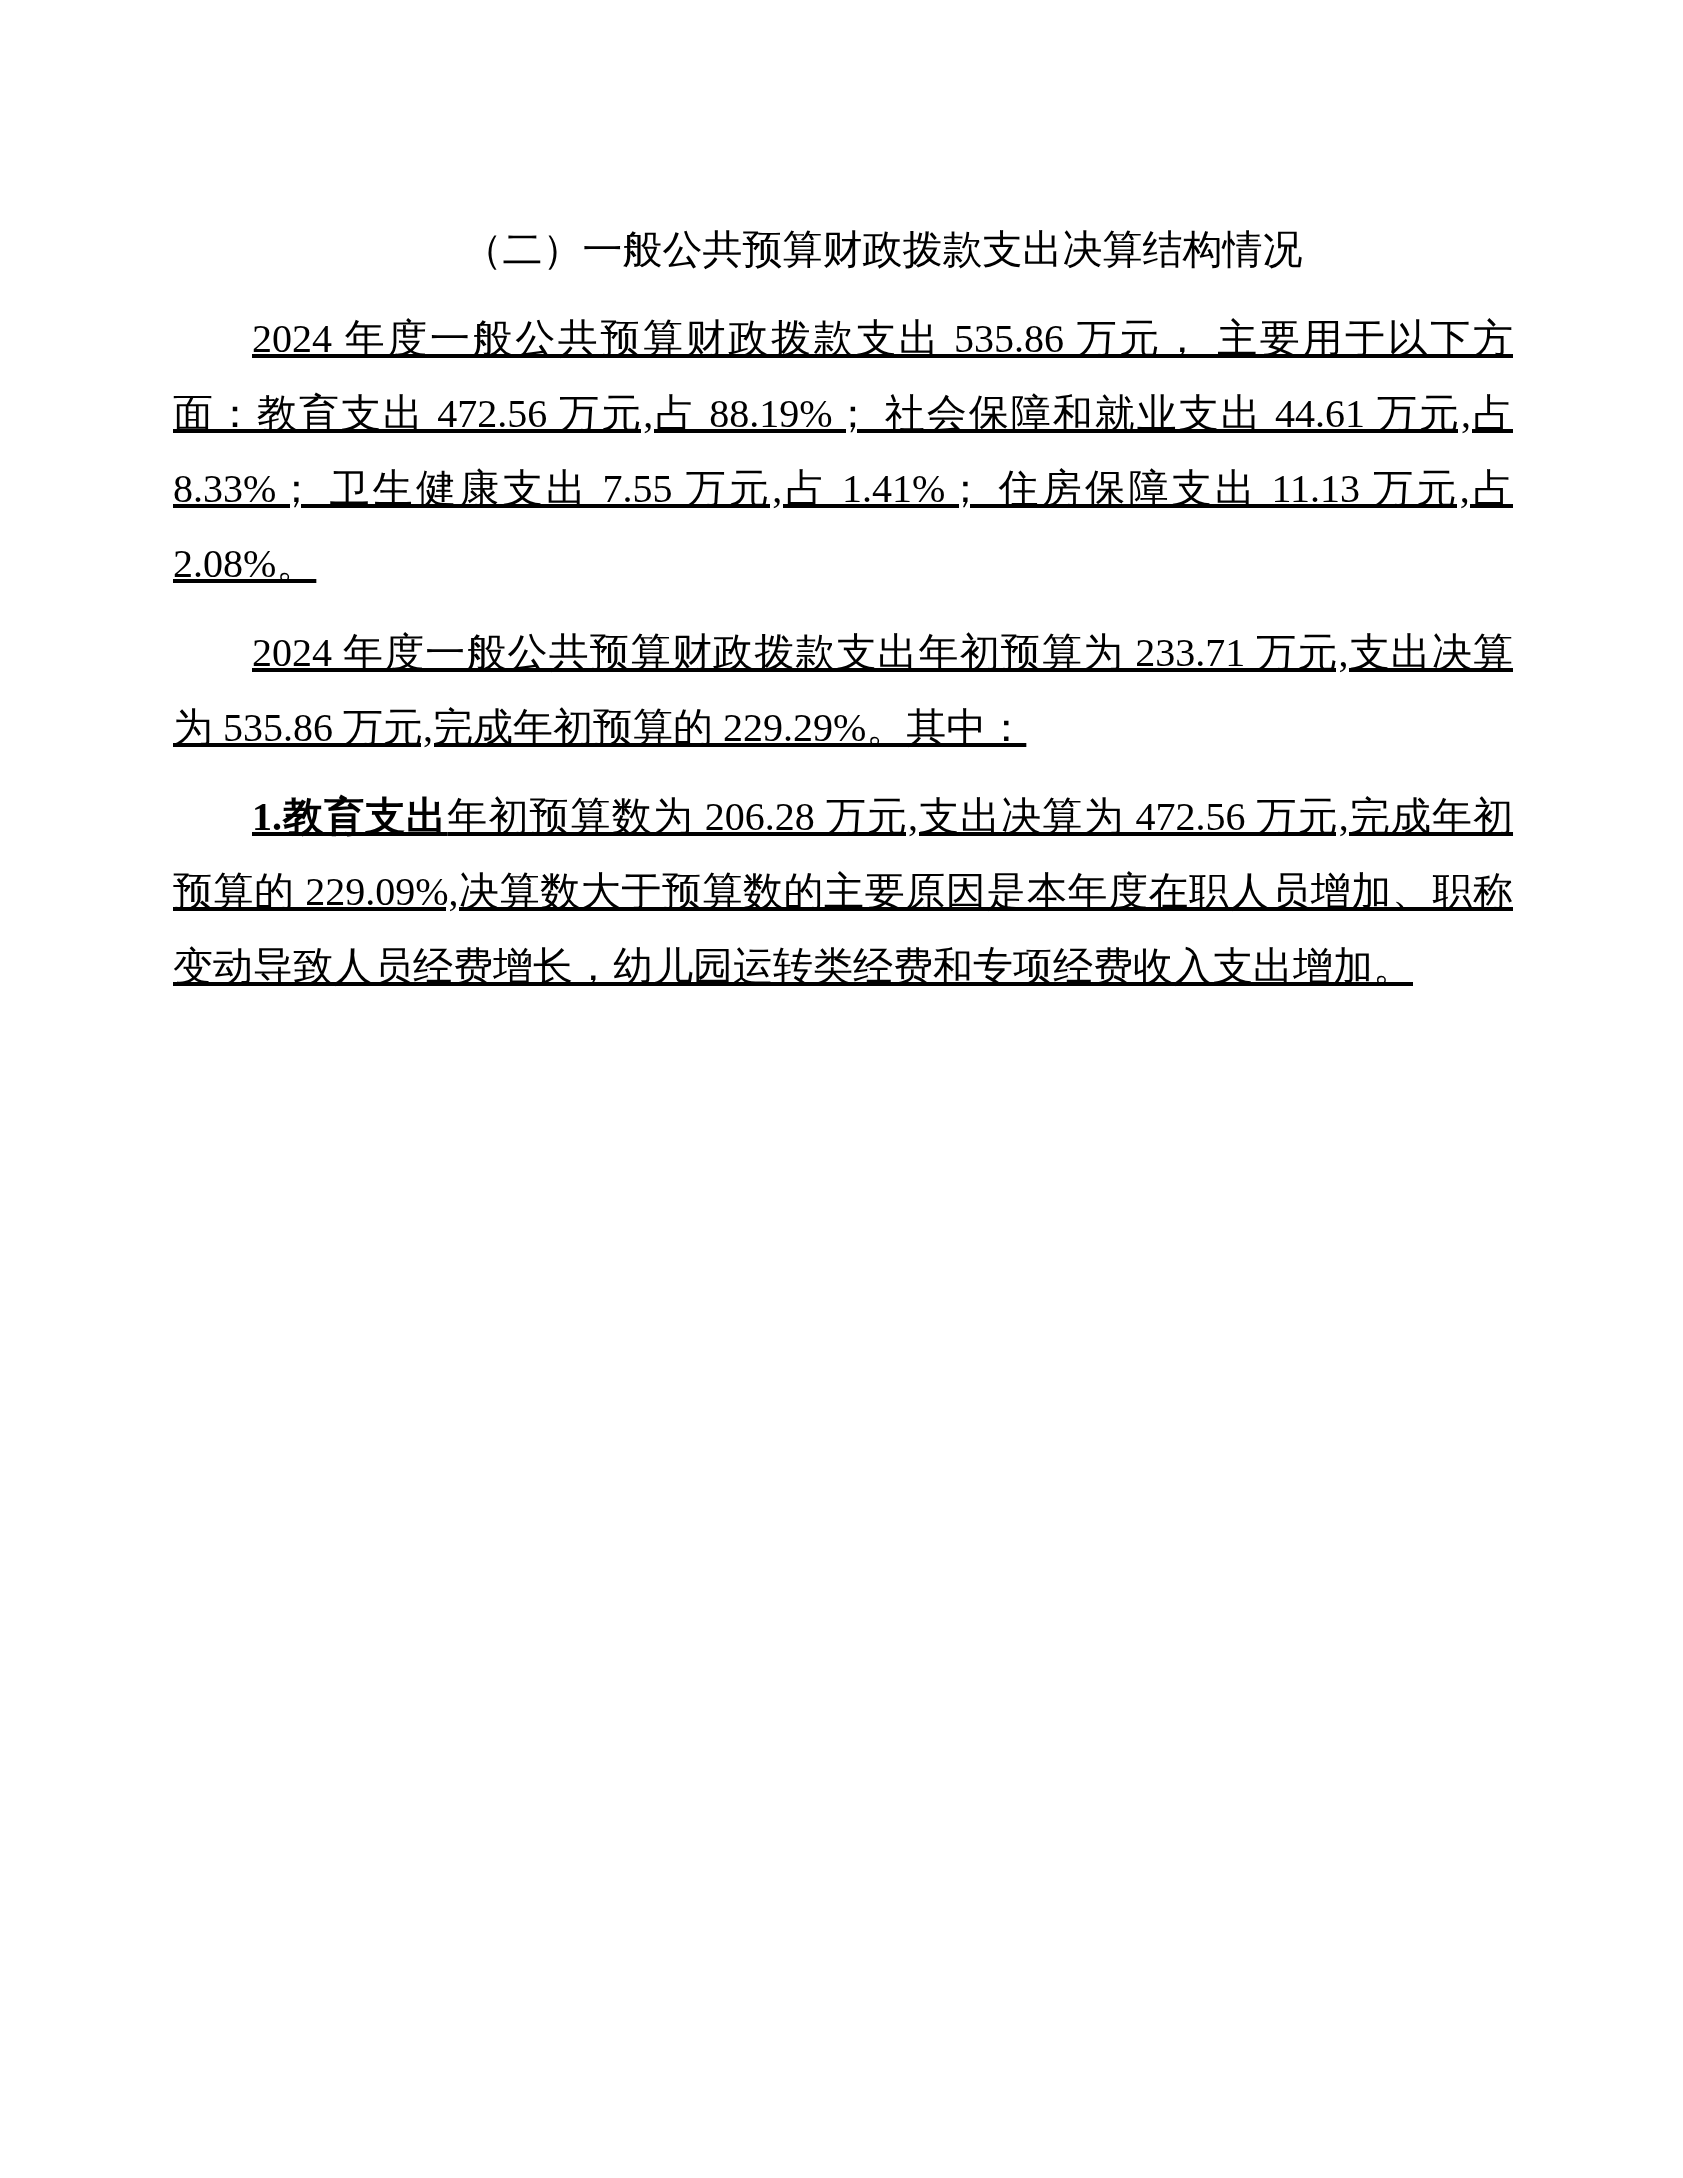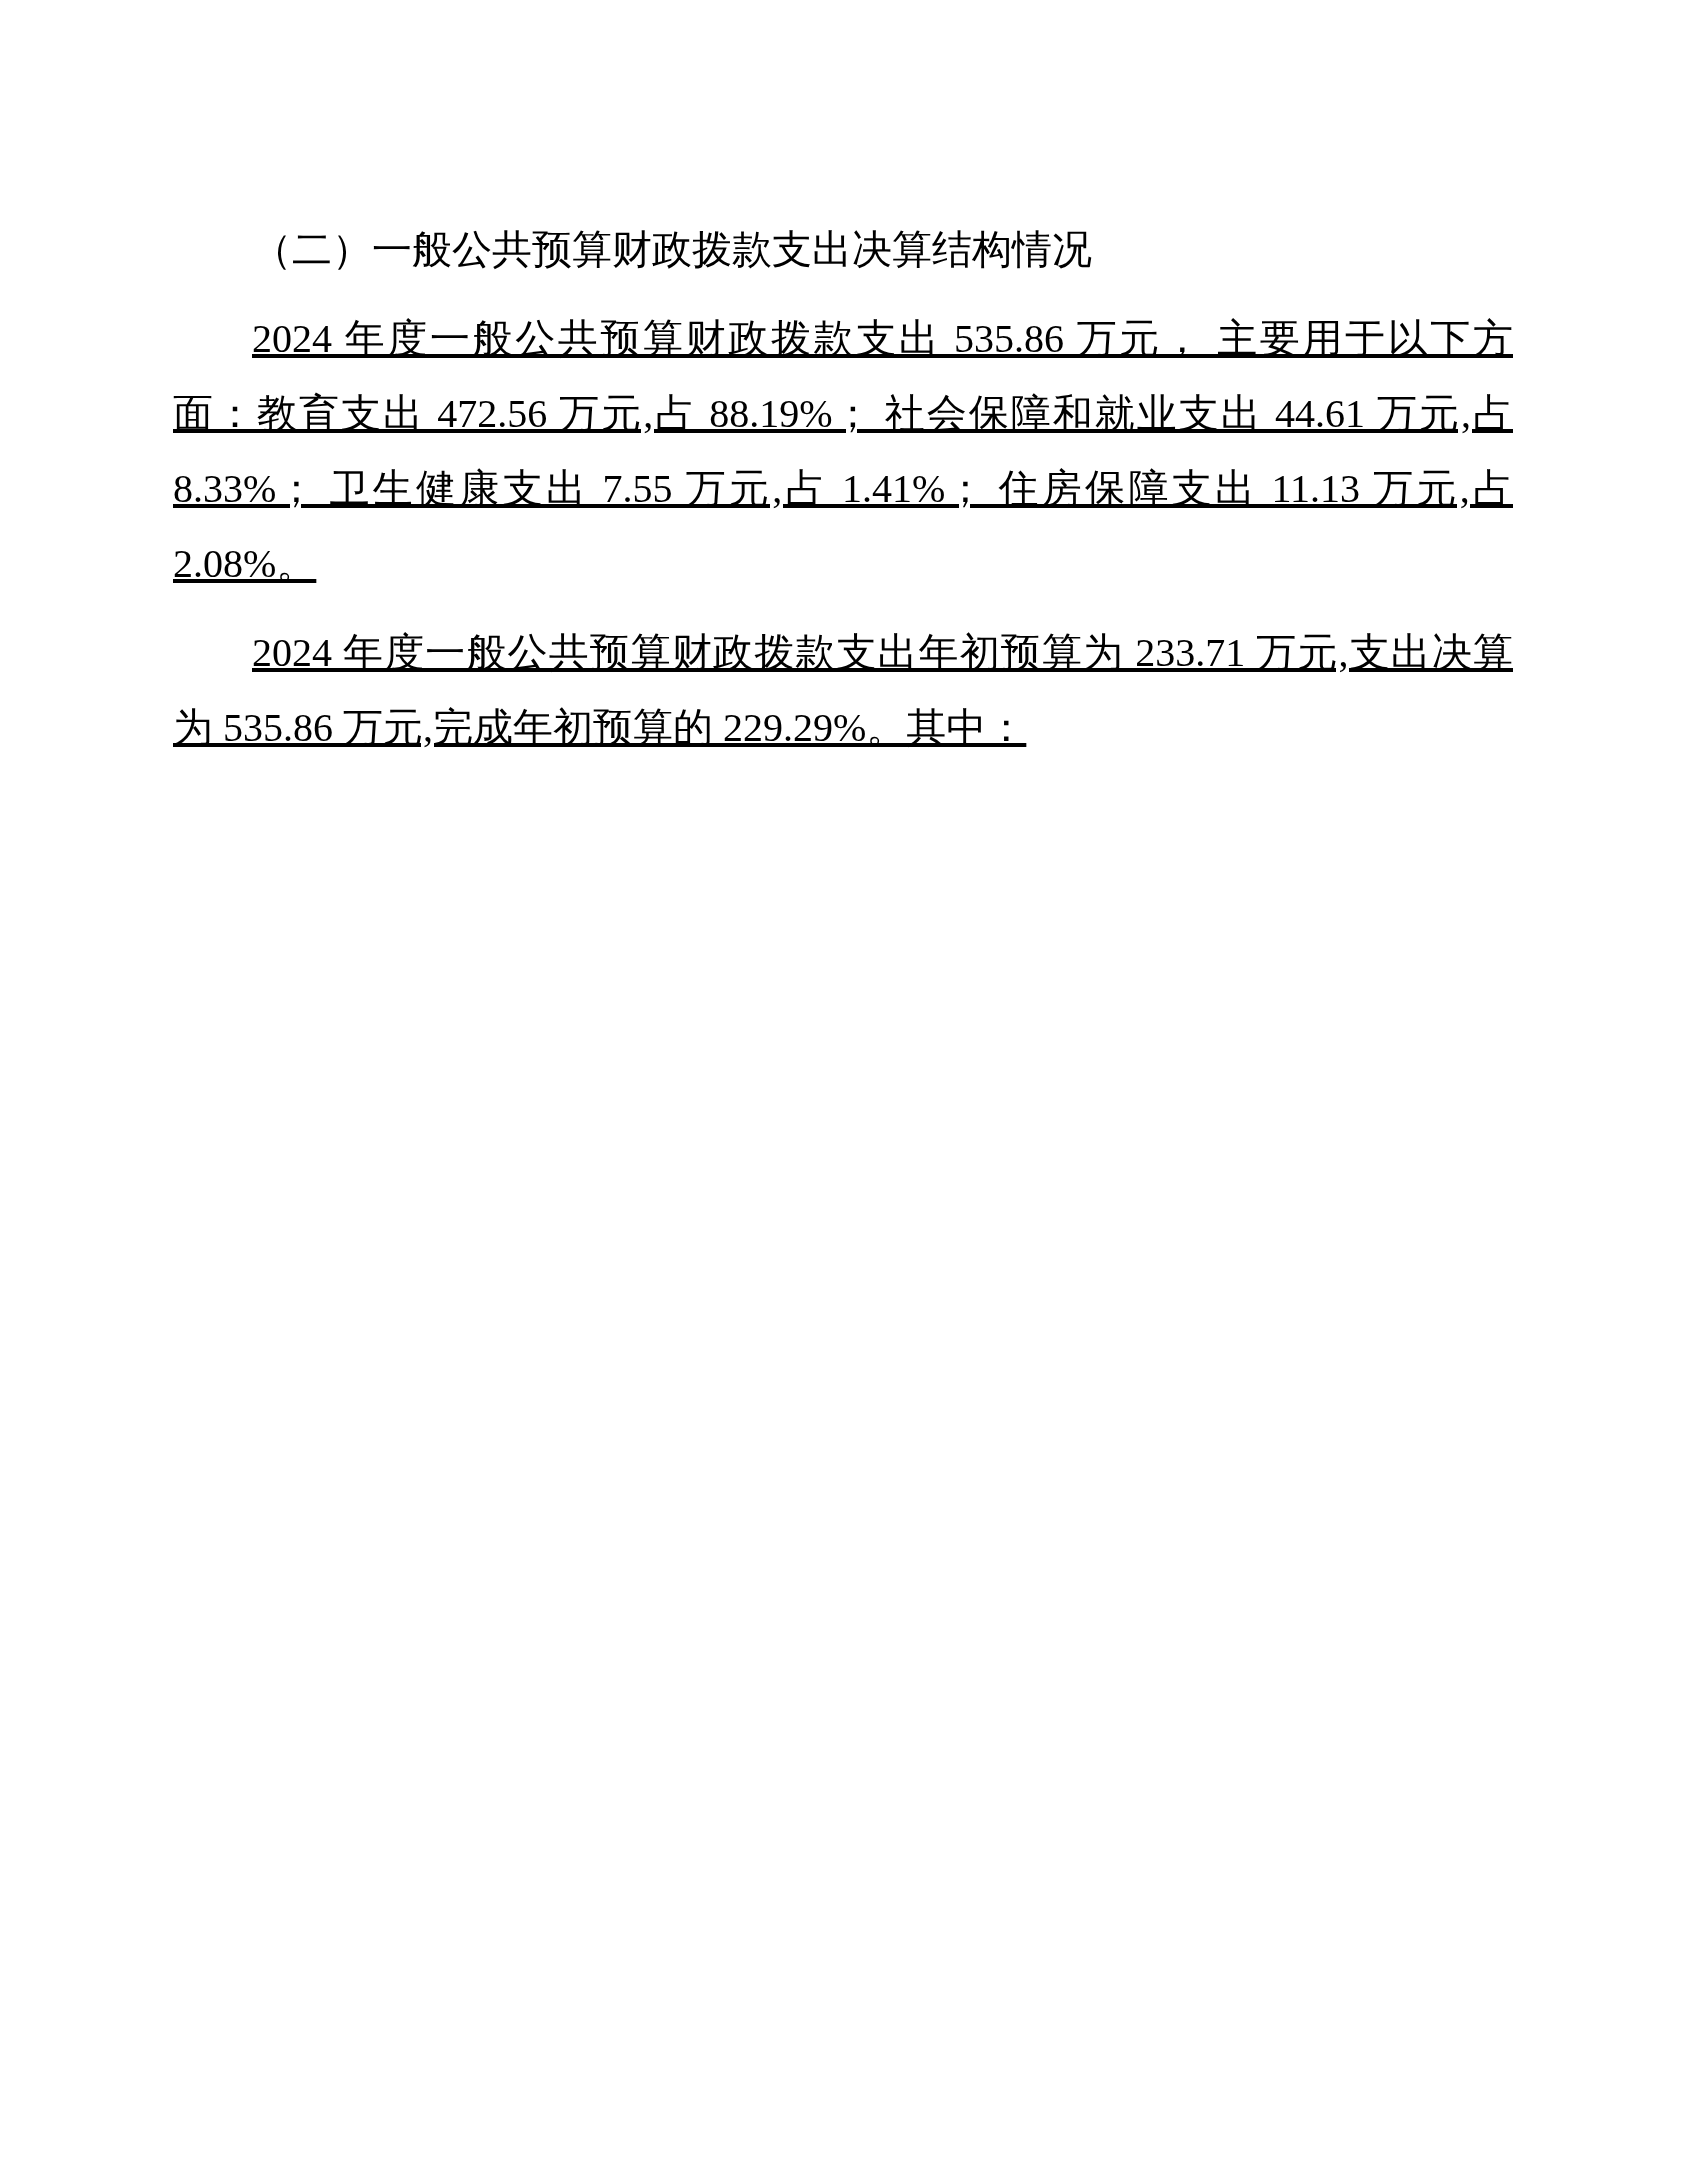--- a/index.html
+++ b/index.html
@@ -19,34 +19,35 @@
     overflow: hidden;
   }
   .block {
     margin: 14px 0;
     font-size: 40px;
     line-height: 75px;
     text-indent: 79px;
     color: #000000;
   }
   .heading {
-    text-align: left;
+    text-align: center;
     white-space: nowrap;
   }
   .paragraph {
     text-align: justify;
     text-decoration: underline;
   }
   .lead {
     font-weight: bold;
   }
 </style>
 </head>
 <body>
 
 <div class="page">
   <div id="doc-body">
       <p class="block heading"><span>（二）一般公共预算财政拨款支出决算结构情况</span></p>
       <p class="block paragraph"><span>2024 年度一般公共预算财政拨款支出 535.86 万元， 主要用于以下方面：教育支出 472.56 万元,占 88.19%； 社会保障和就业支出 44.61 万元,占 8.33%； 卫生健康支出 7.55 万元,占 1.41%； 住房保障支出 11.13 万元,占 2.08%。</span></p>
       <p class="block paragraph"><span>2024 年度一般公共预算财政拨款支出年初预算为 233.71 万元,支出决算为 535.86 万元,完成年初预算的 229.29%。其中：</span></p>
+      <p class="block paragraph"><span class="lead">1.教育支出</span><span>年初预算数为 206.28 万元,支出决算为 472.56 万元,完成年初预算的 229.09%,决算数大于预算数的主要原因是本年度在职人员增加、职称变动导致人员经费增长，幼儿园运转类经费和专项经费收入支出增加。</span></p>
     </div>
 </div>
 
 
 </body></html>

